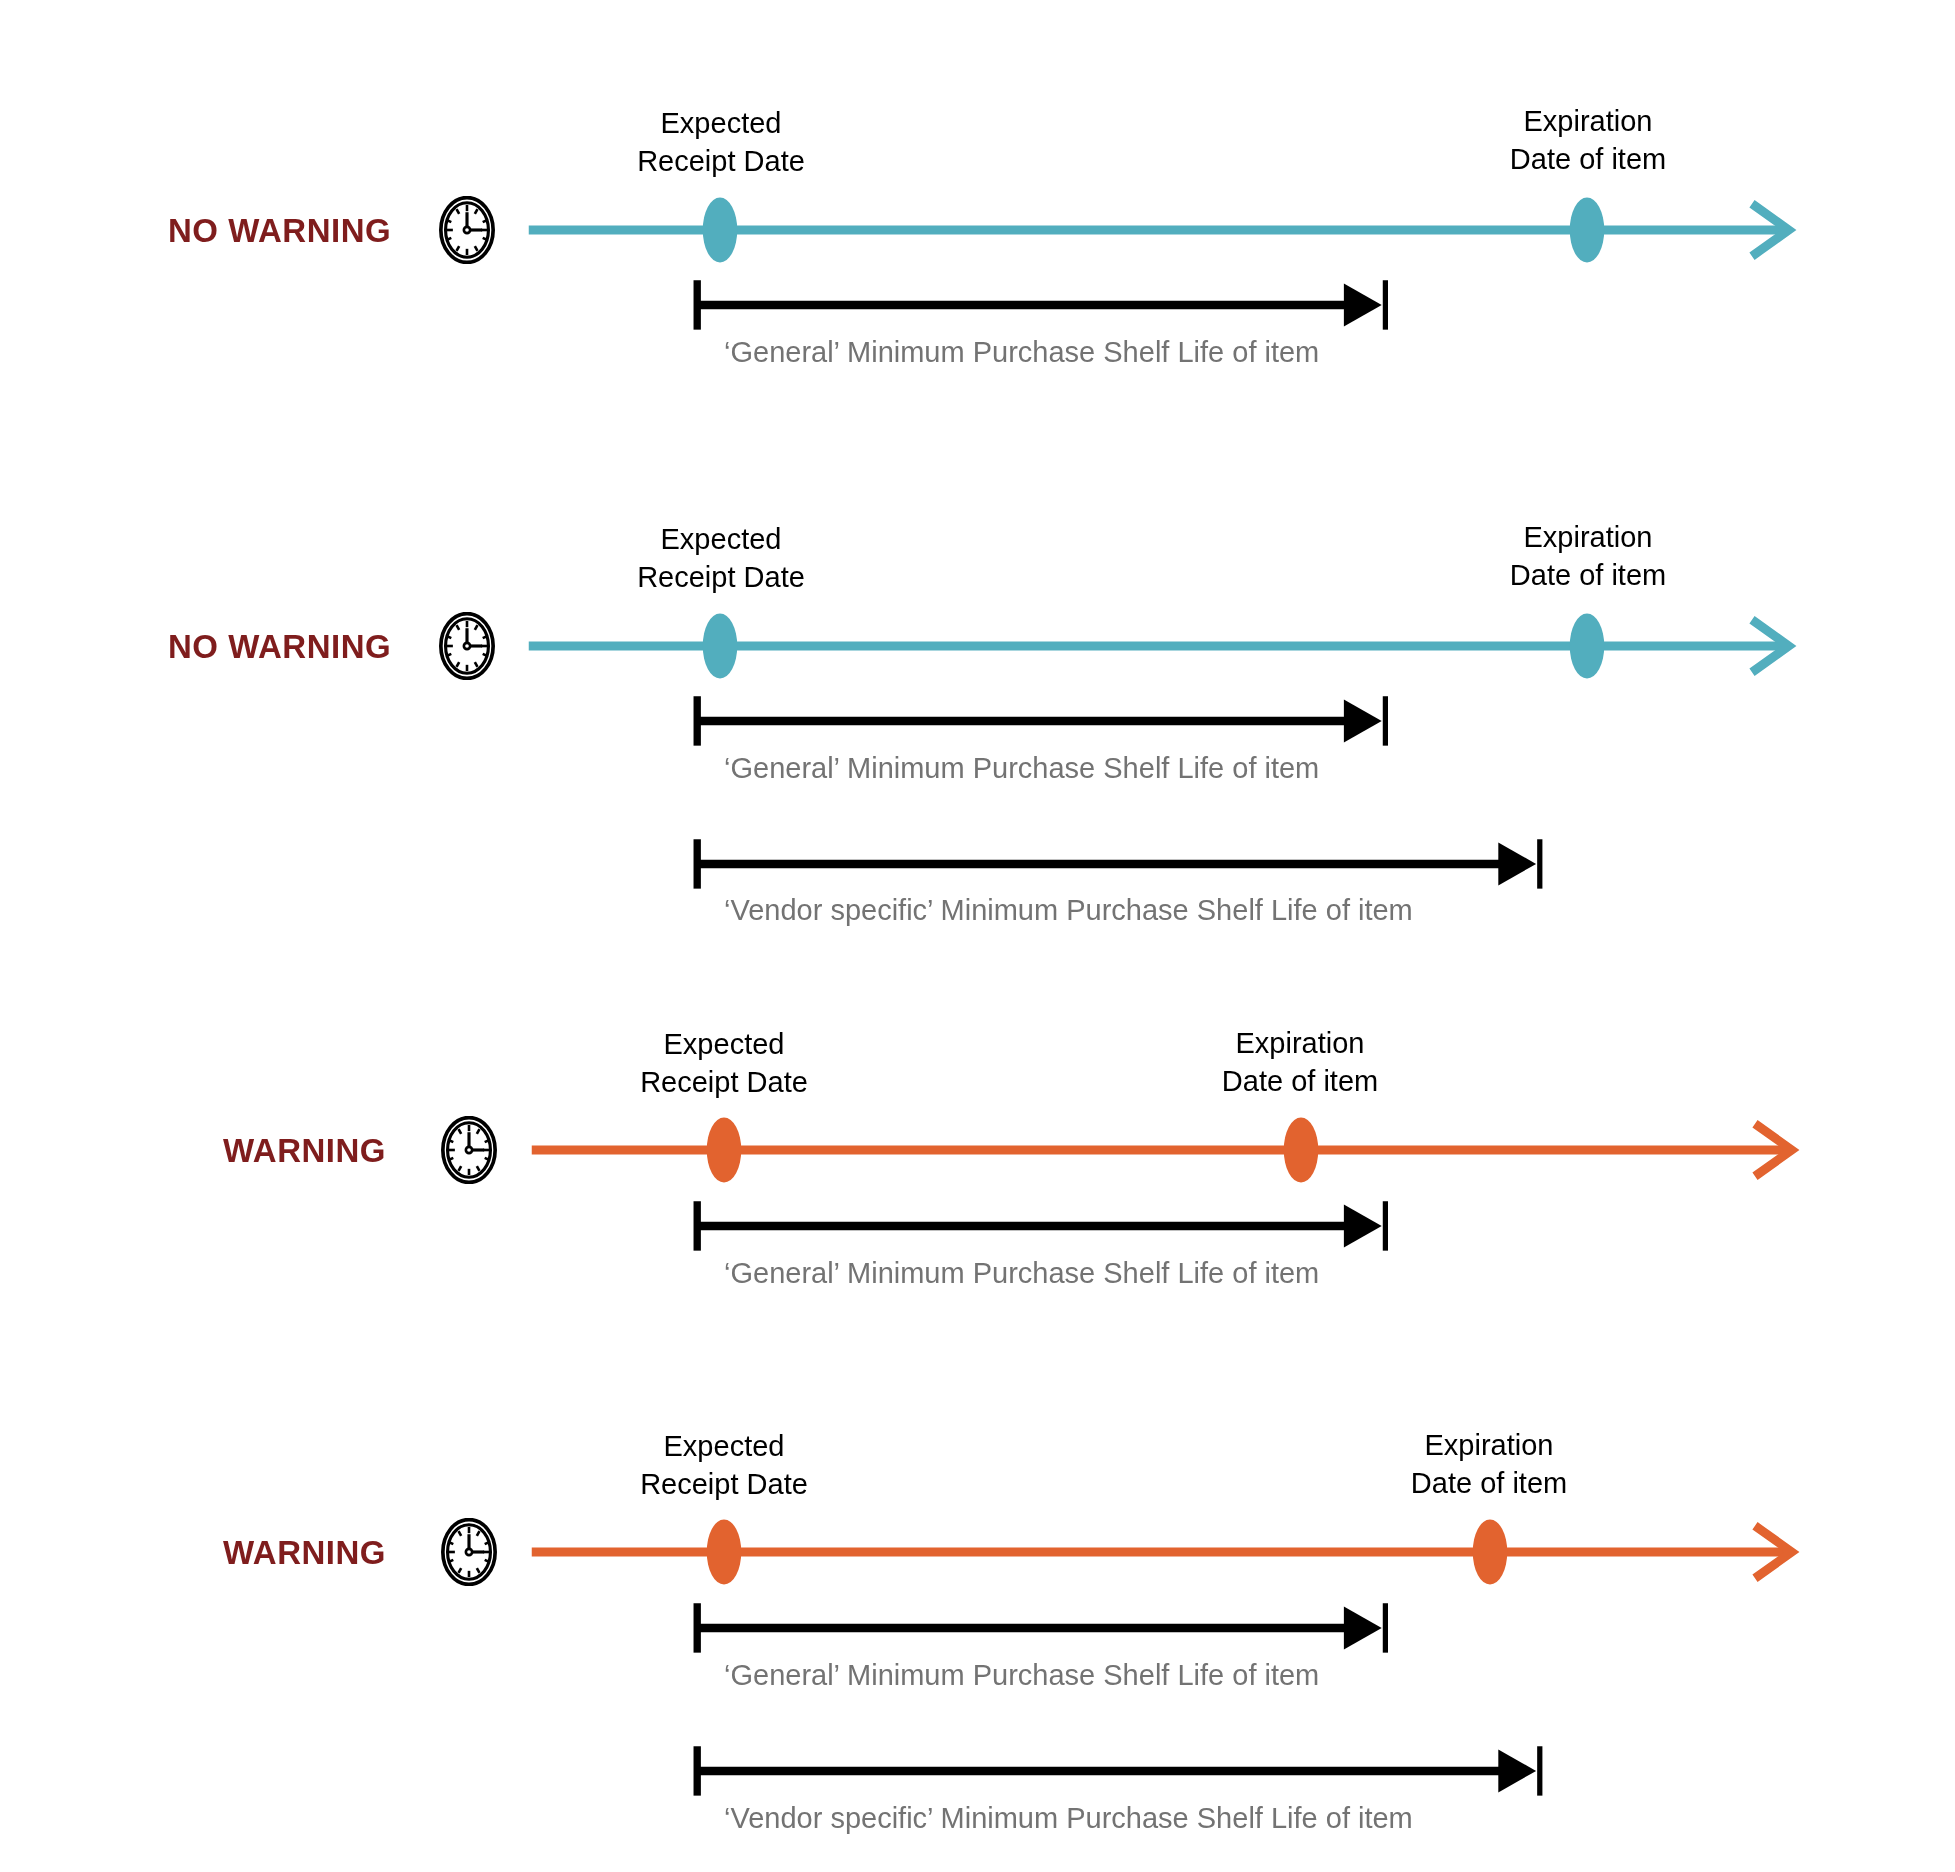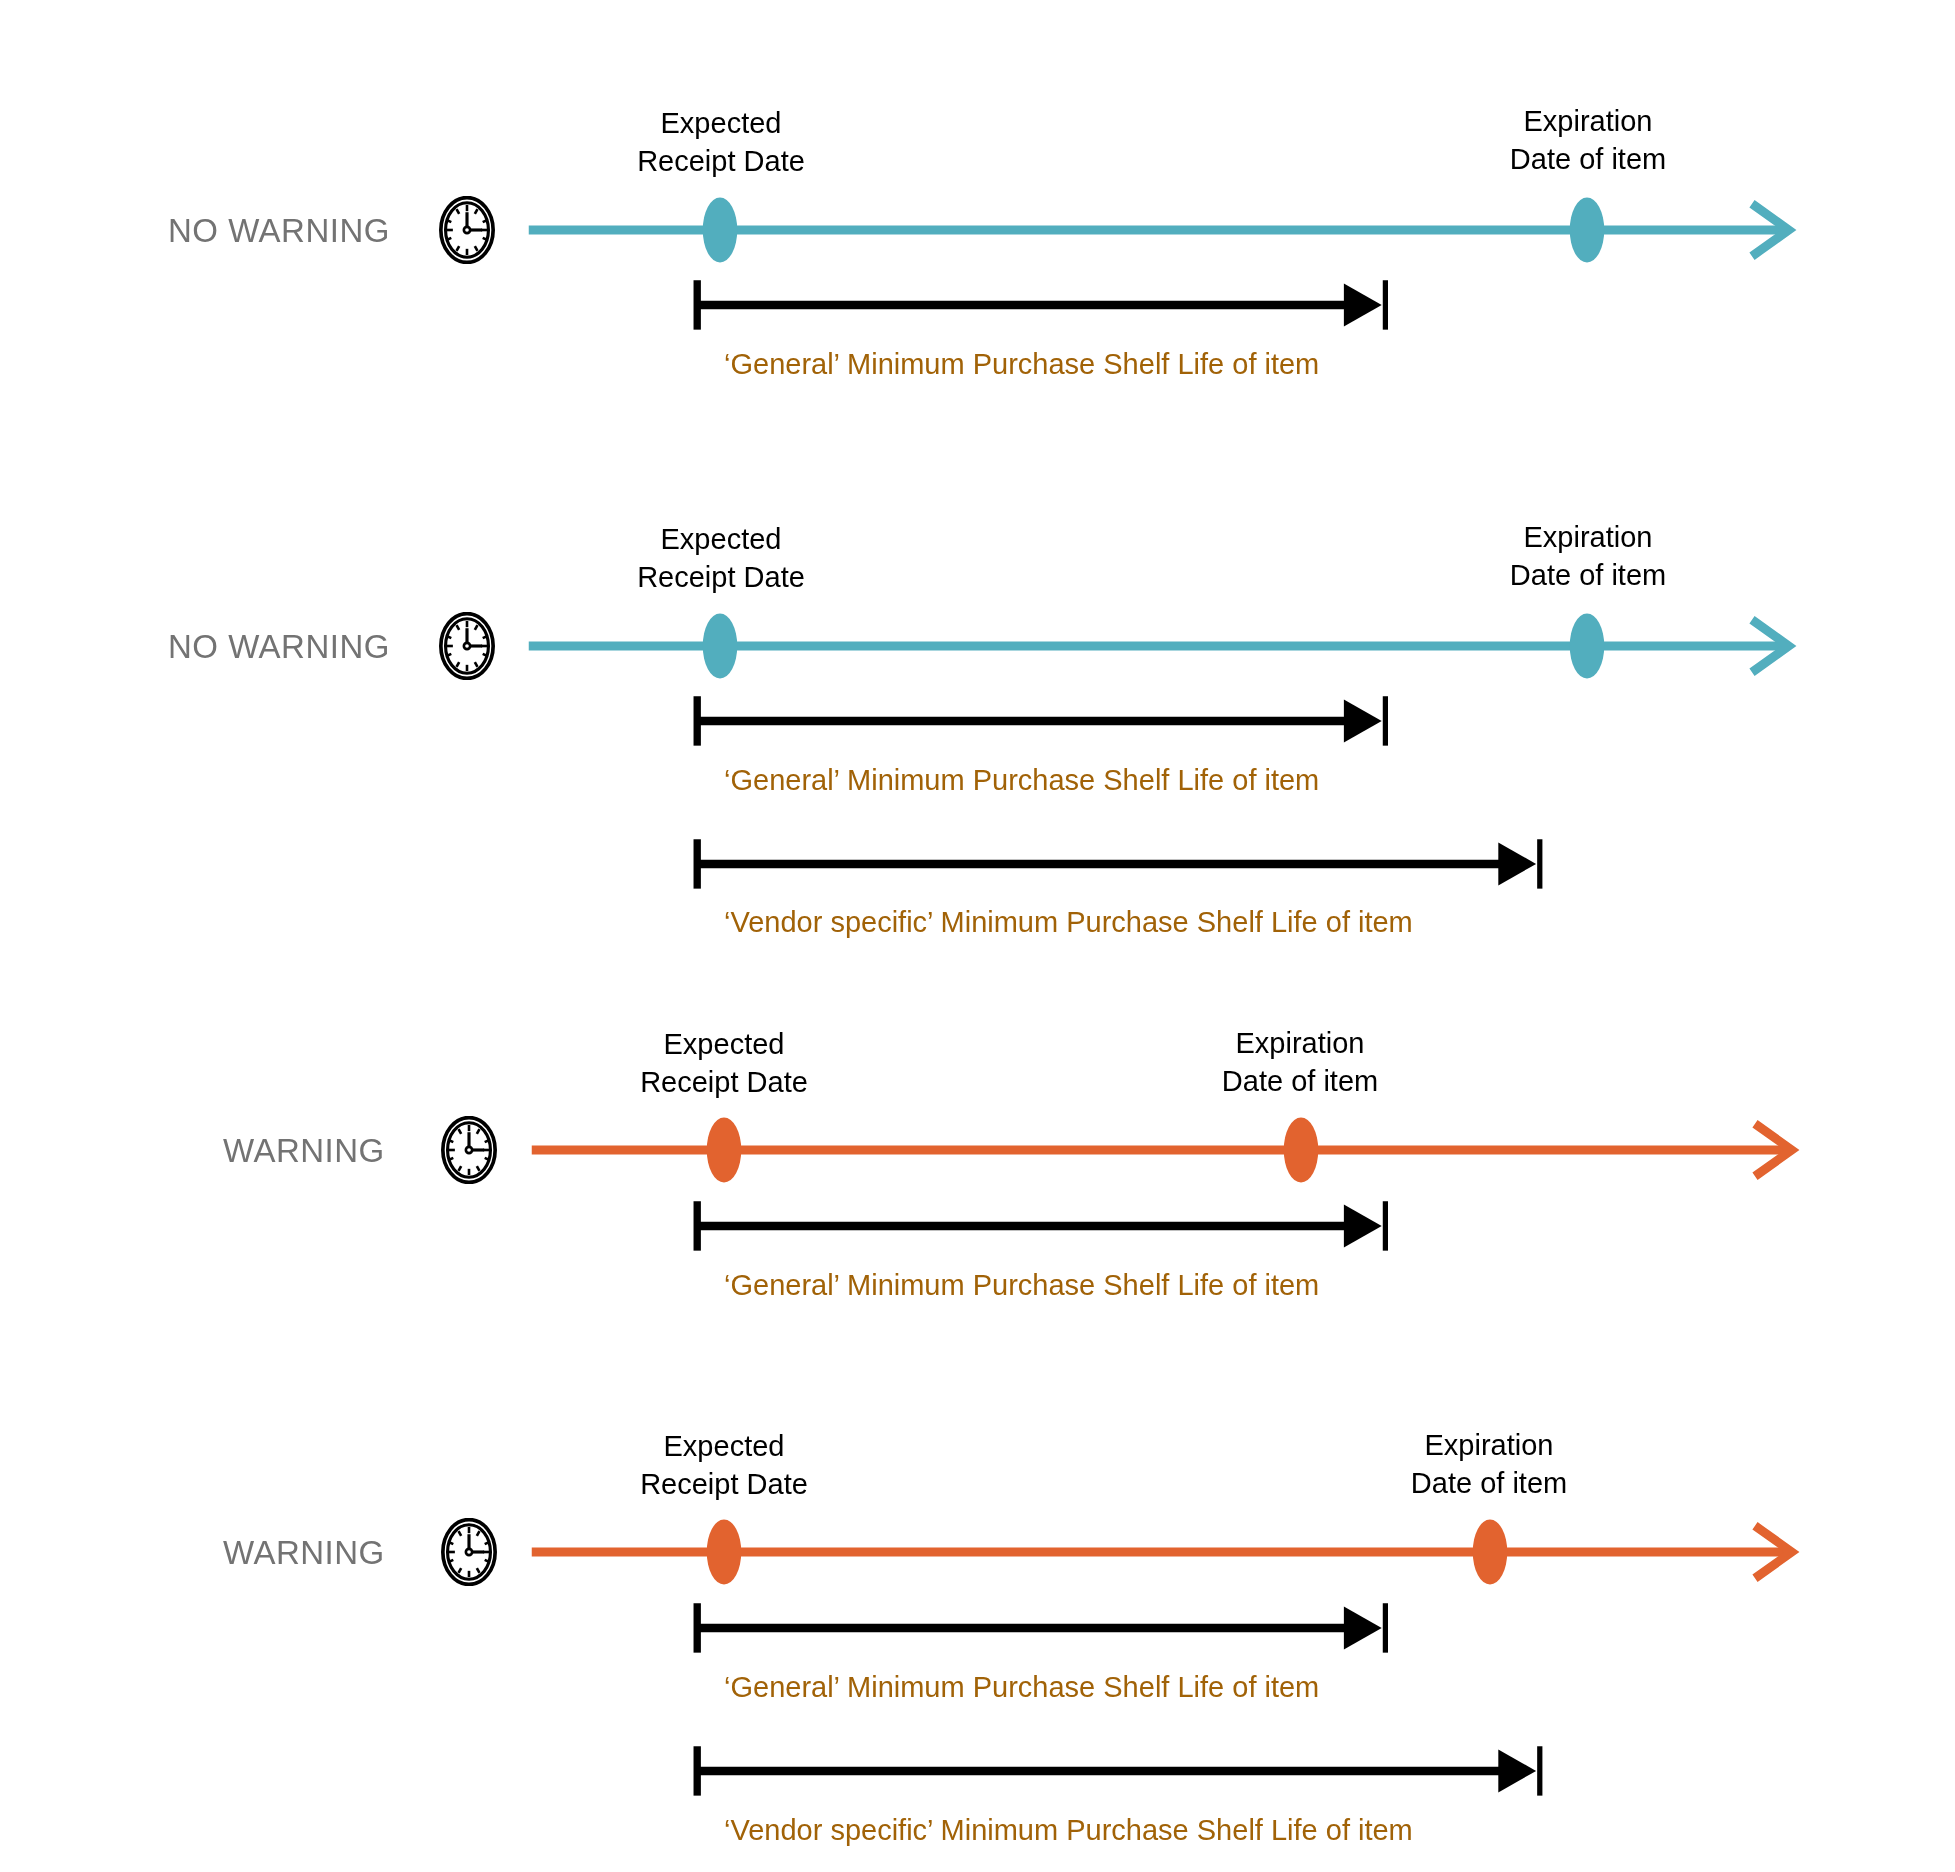--- a/index.html
+++ b/index.html
@@ -21,24 +21,24 @@
     height: 1872px;
     background: #ffffff;
   }
   .row {
     position: absolute;
     left: 0;
     width: 1955px;
   }
   .status-label {
     position: absolute;
-    font-weight: normal;
+    font-weight: bold;
     font-size: 33px;
     letter-spacing: 0.5px;
-    color: #737373;
+    color: #7f1d1d;
     white-space: nowrap;
     transform: translateY(-50%);
   }
   .clock-icon {
     position: absolute;
     transform: translate(-50%, -50%);
   }
   .axis {
     position: absolute;
     transform: translateY(-50%);
@@ -51,23 +51,22 @@
     text-align: center;
     white-space: pre-line;
     transform: translateX(-50%);
   }
   .bracket {
     position: absolute;
   }
   .bracket-caption {
     position: absolute;
     font-size: 29px;
-    color: #a16207;
+    color: #737373;
     white-space: nowrap;
-    margin-top: 12px;
   }
 </style>
 </head>
 <body>
 
 <div id="stage">
 
   <div class="row" style="top:0;height:473px;">
 
     <div class="status-label" style="left:168px; top:231px;">NO WARNING</div>

